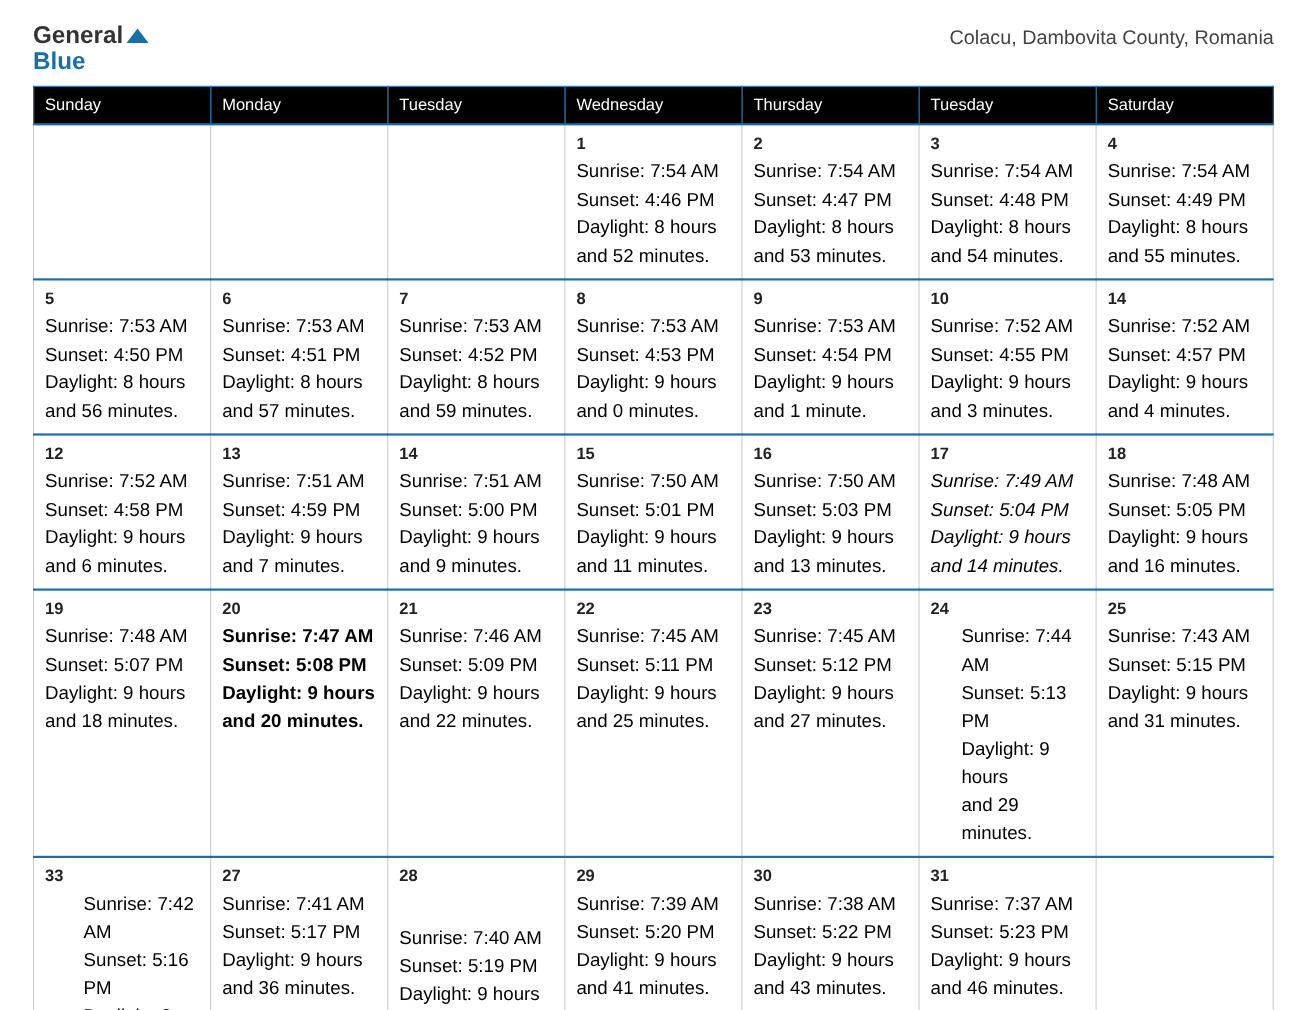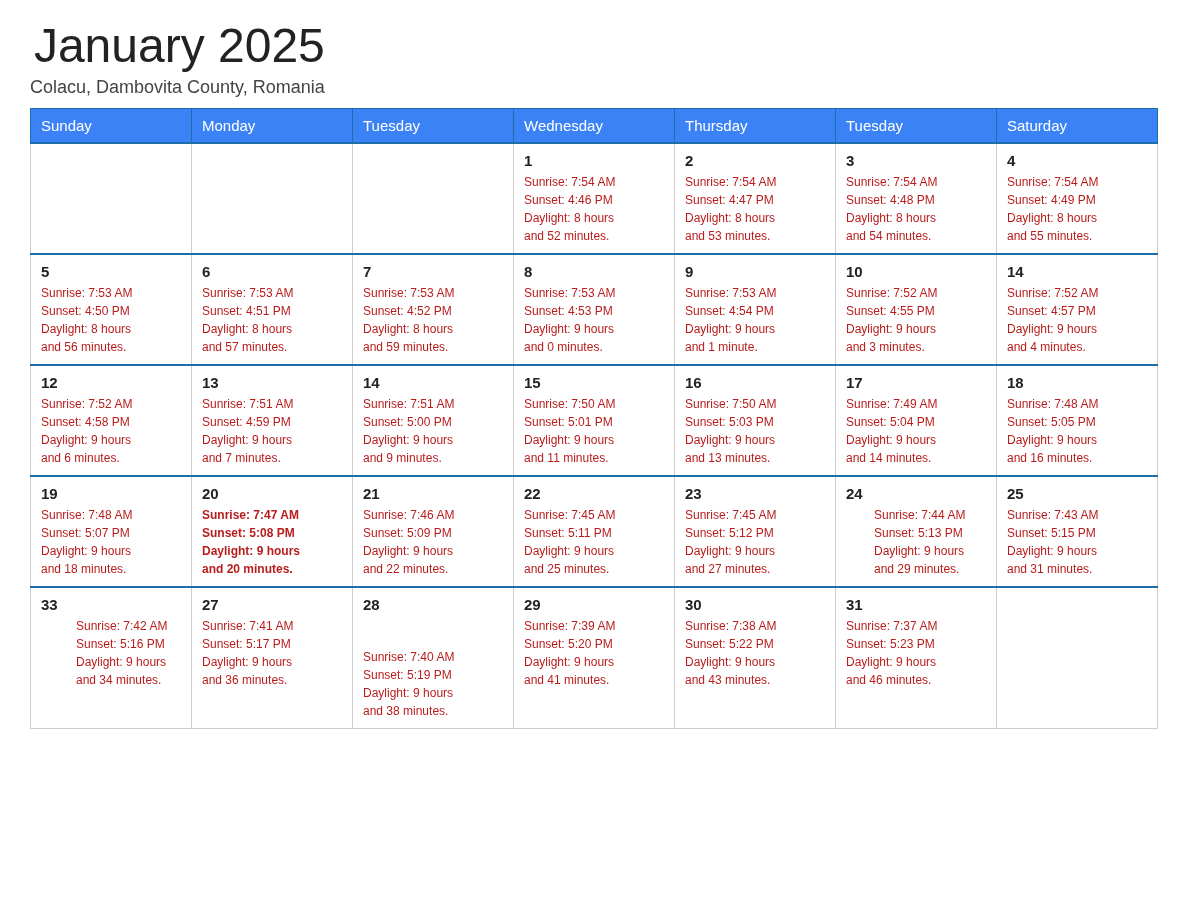--- a/index.html
+++ b/index.html
@@ -44,21 +44,21 @@
       font-size: 18px;
       color: #444;
       margin-top: 4px;
     }
     table {
       width: 100%;
       border-collapse: collapse;
       margin-top: 10px;
     }
     thead tr th {
-      background-color: #3b82f6;
+      background-color: #000000;
       color: #fff;
       padding: 8px 10px;
       text-align: left;
       font-size: 15px;
       font-weight: normal;
       border: 1px solid #1a6fa8;
     }
     tbody tr td {
       vertical-align: top;
       padding: 8px 10px;
@@ -68,37 +68,44 @@
       min-height: 90px;
       width: 14.28%;
     }
     .day-number {
       font-size: 15px;
       font-weight: bold;
       margin-bottom: 4px;
       color: #222;
     }
     .day-info {
-      font-size: 12px;
-      color: #b91c1c;
+      font-size: 17px;
+      color: #000000;
       line-height: 1.5;
     }
     tbody tr {
       border-top: 2px solid #1a6fa8;
     }
     .empty-cell {
       background: #fff;
     }
   </style>
 </head>
 <body>
 
 <div class="header">
+  <div class="logo">
+    <div style="display:flex; flex-direction:column; line-height:1.1;">
+      <span>
+        <span class="logo-text-general">General</span><span style="display:inline-block; width:0; height:0; border-left:10px solid transparent; border-right:10px solid transparent; border-bottom:13px solid #1a6fa8; vertical-align:middle; margin-left:3px; position:relative; top:-2px;"></span>
+      </span>
+      <span class="logo-text-blue">Blue</span>
+    </div>
+  </div>
   <div class="title-section">
-    <div class="calendar-title">January 2025</div>
     <div class="calendar-subtitle">Colacu, Dambovita County, Romania</div>
   </div>
 </div>
 
 <table>
   <thead>
     <tr>
     <th>Sunday</th>
         <th>Monday</th>
         <th>Tuesday</th>
@@ -224,21 +231,21 @@
         </td>
         <td>
           <div class="day-number">16</div>
           <div class="day-info" style="white-space: pre-line;">Sunrise: 7:50 AM
 Sunset: 5:03 PM
 Daylight: 9 hours
 and 13 minutes.</div>
         </td>
         <td>
           <div class="day-number">17</div>
-          <div class="day-info" style="white-space: pre-line;">Sunrise: 7:49 AM
+          <div class="day-info" style="white-space: pre-line; font-style: italic;">Sunrise: 7:49 AM
 Sunset: 5:04 PM
 Daylight: 9 hours
 and 14 minutes.</div>
         </td>
         <td>
           <div class="day-number">18</div>
           <div class="day-info" style="white-space: pre-line;">Sunrise: 7:48 AM
 Sunset: 5:05 PM
 Daylight: 9 hours
 and 16 minutes.</div>

